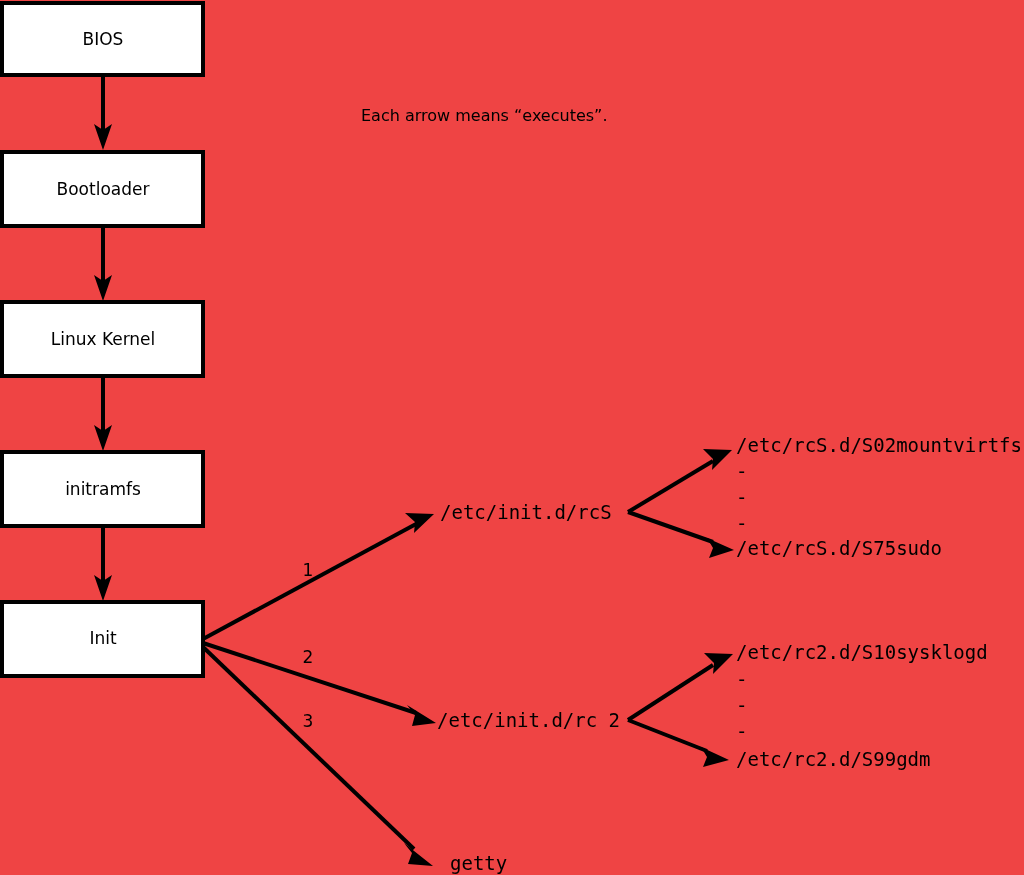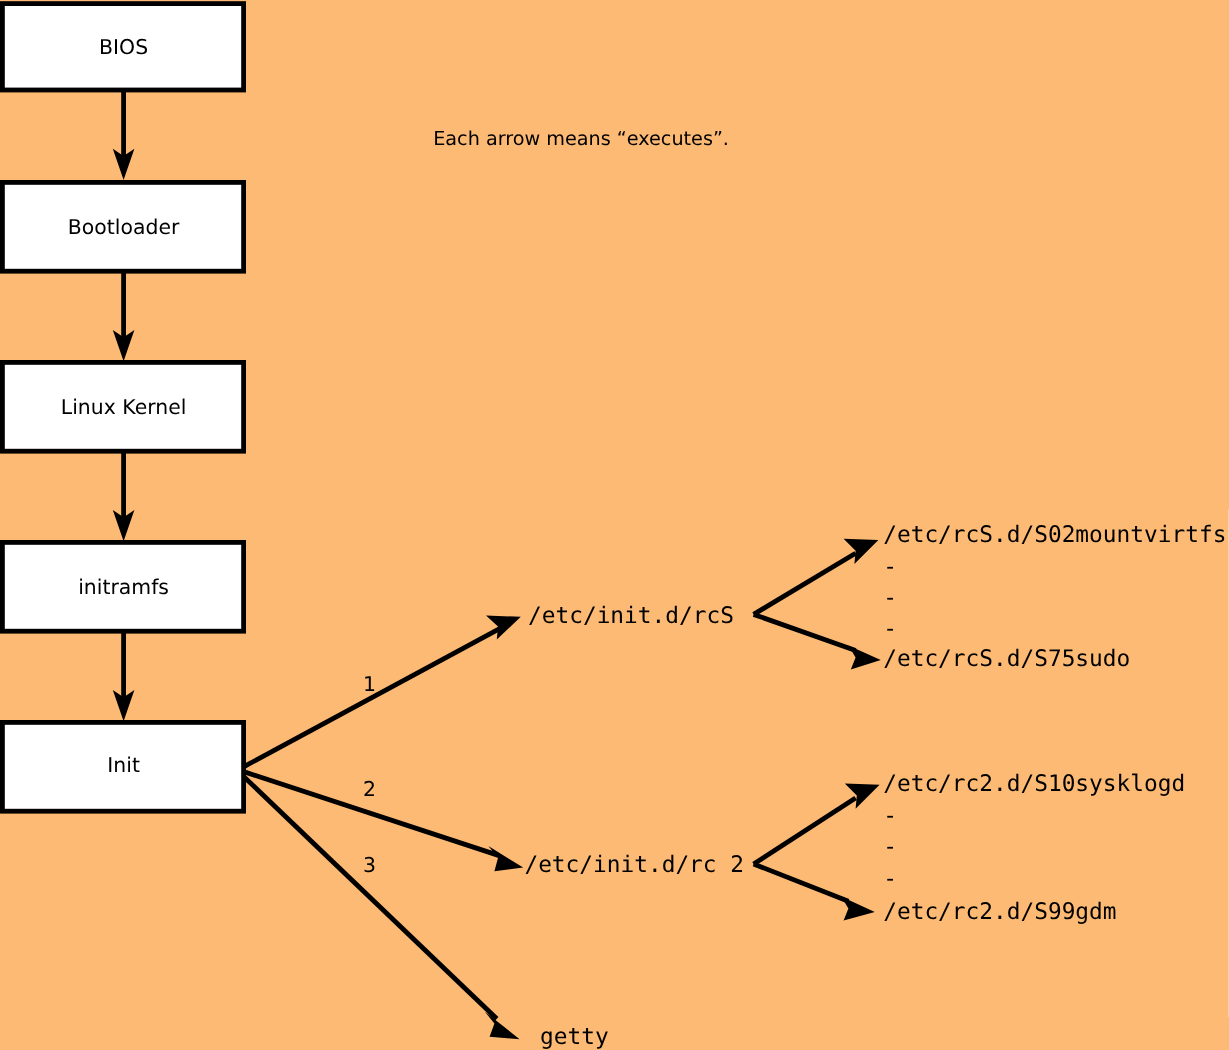--- a/index.html
+++ b/index.html
@@ -11,21 +11,21 @@
   body {
     width: 1024px;
     height: 875px;
     overflow: hidden;
     font-family: "Liberation Sans", sans-serif;
   }
   #diagram-root {
     position: relative;
     width: 1024px;
     height: 875px;
-    background: #fdba74;
+    background: #ef4444;
   }
   svg.diagram {
     display: block;
     width: 1024px;
     height: 875px;
   }
   .box-rect {
     fill: #ffffff;
     stroke: #000000;
     stroke-width: 4;

